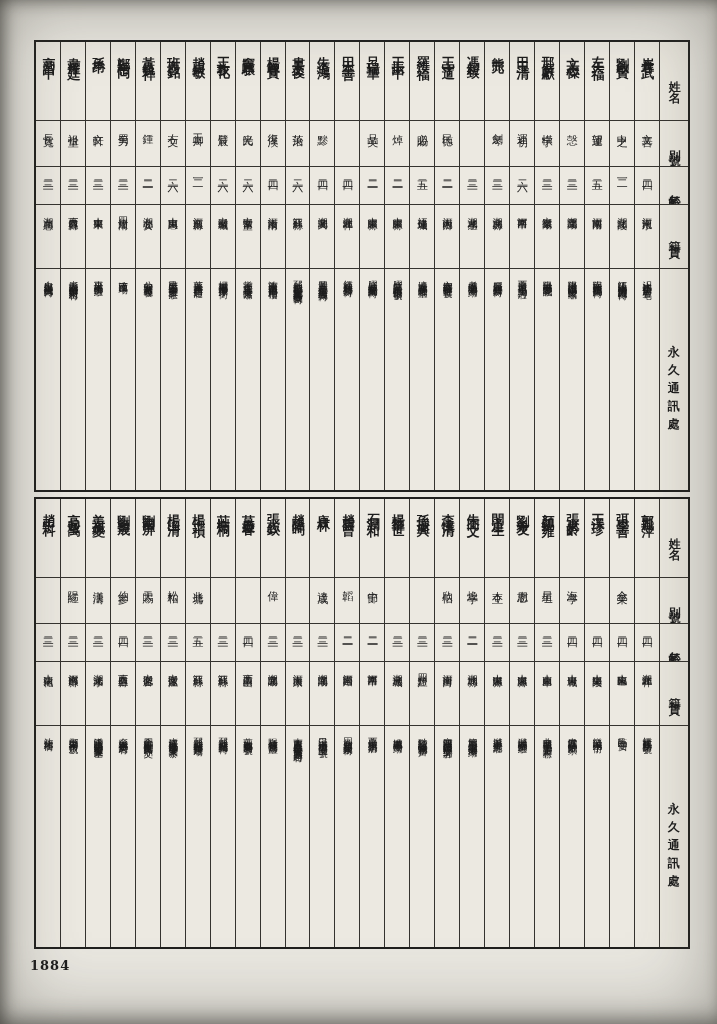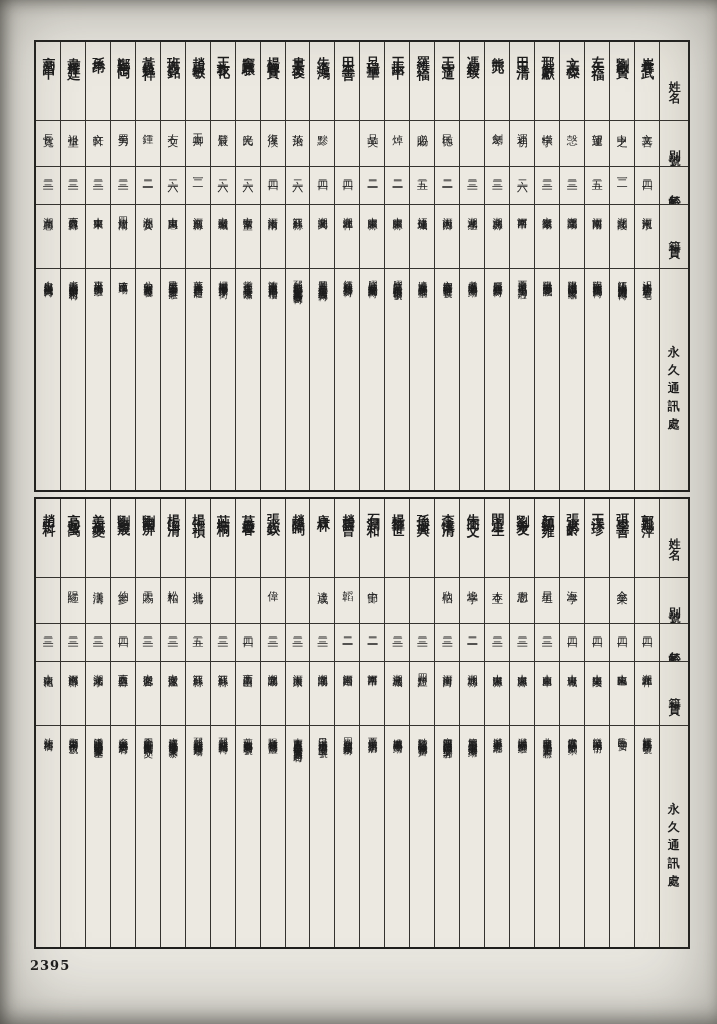--- a/index.html
+++ b/index.html
@@ -948,14 +948,14 @@
           </div>
           <div class="cell native">
             <div class="vt">籍貫</div>
           </div>
           <div class="cell addr">
             <div class="vt">永久通訊處</div>
           </div>
         </div>
       </div>
   </div>
-  <div class="page-number">2395</div>
+  <div class="page-number">1884</div>
 </div>
 
 </body></html>

